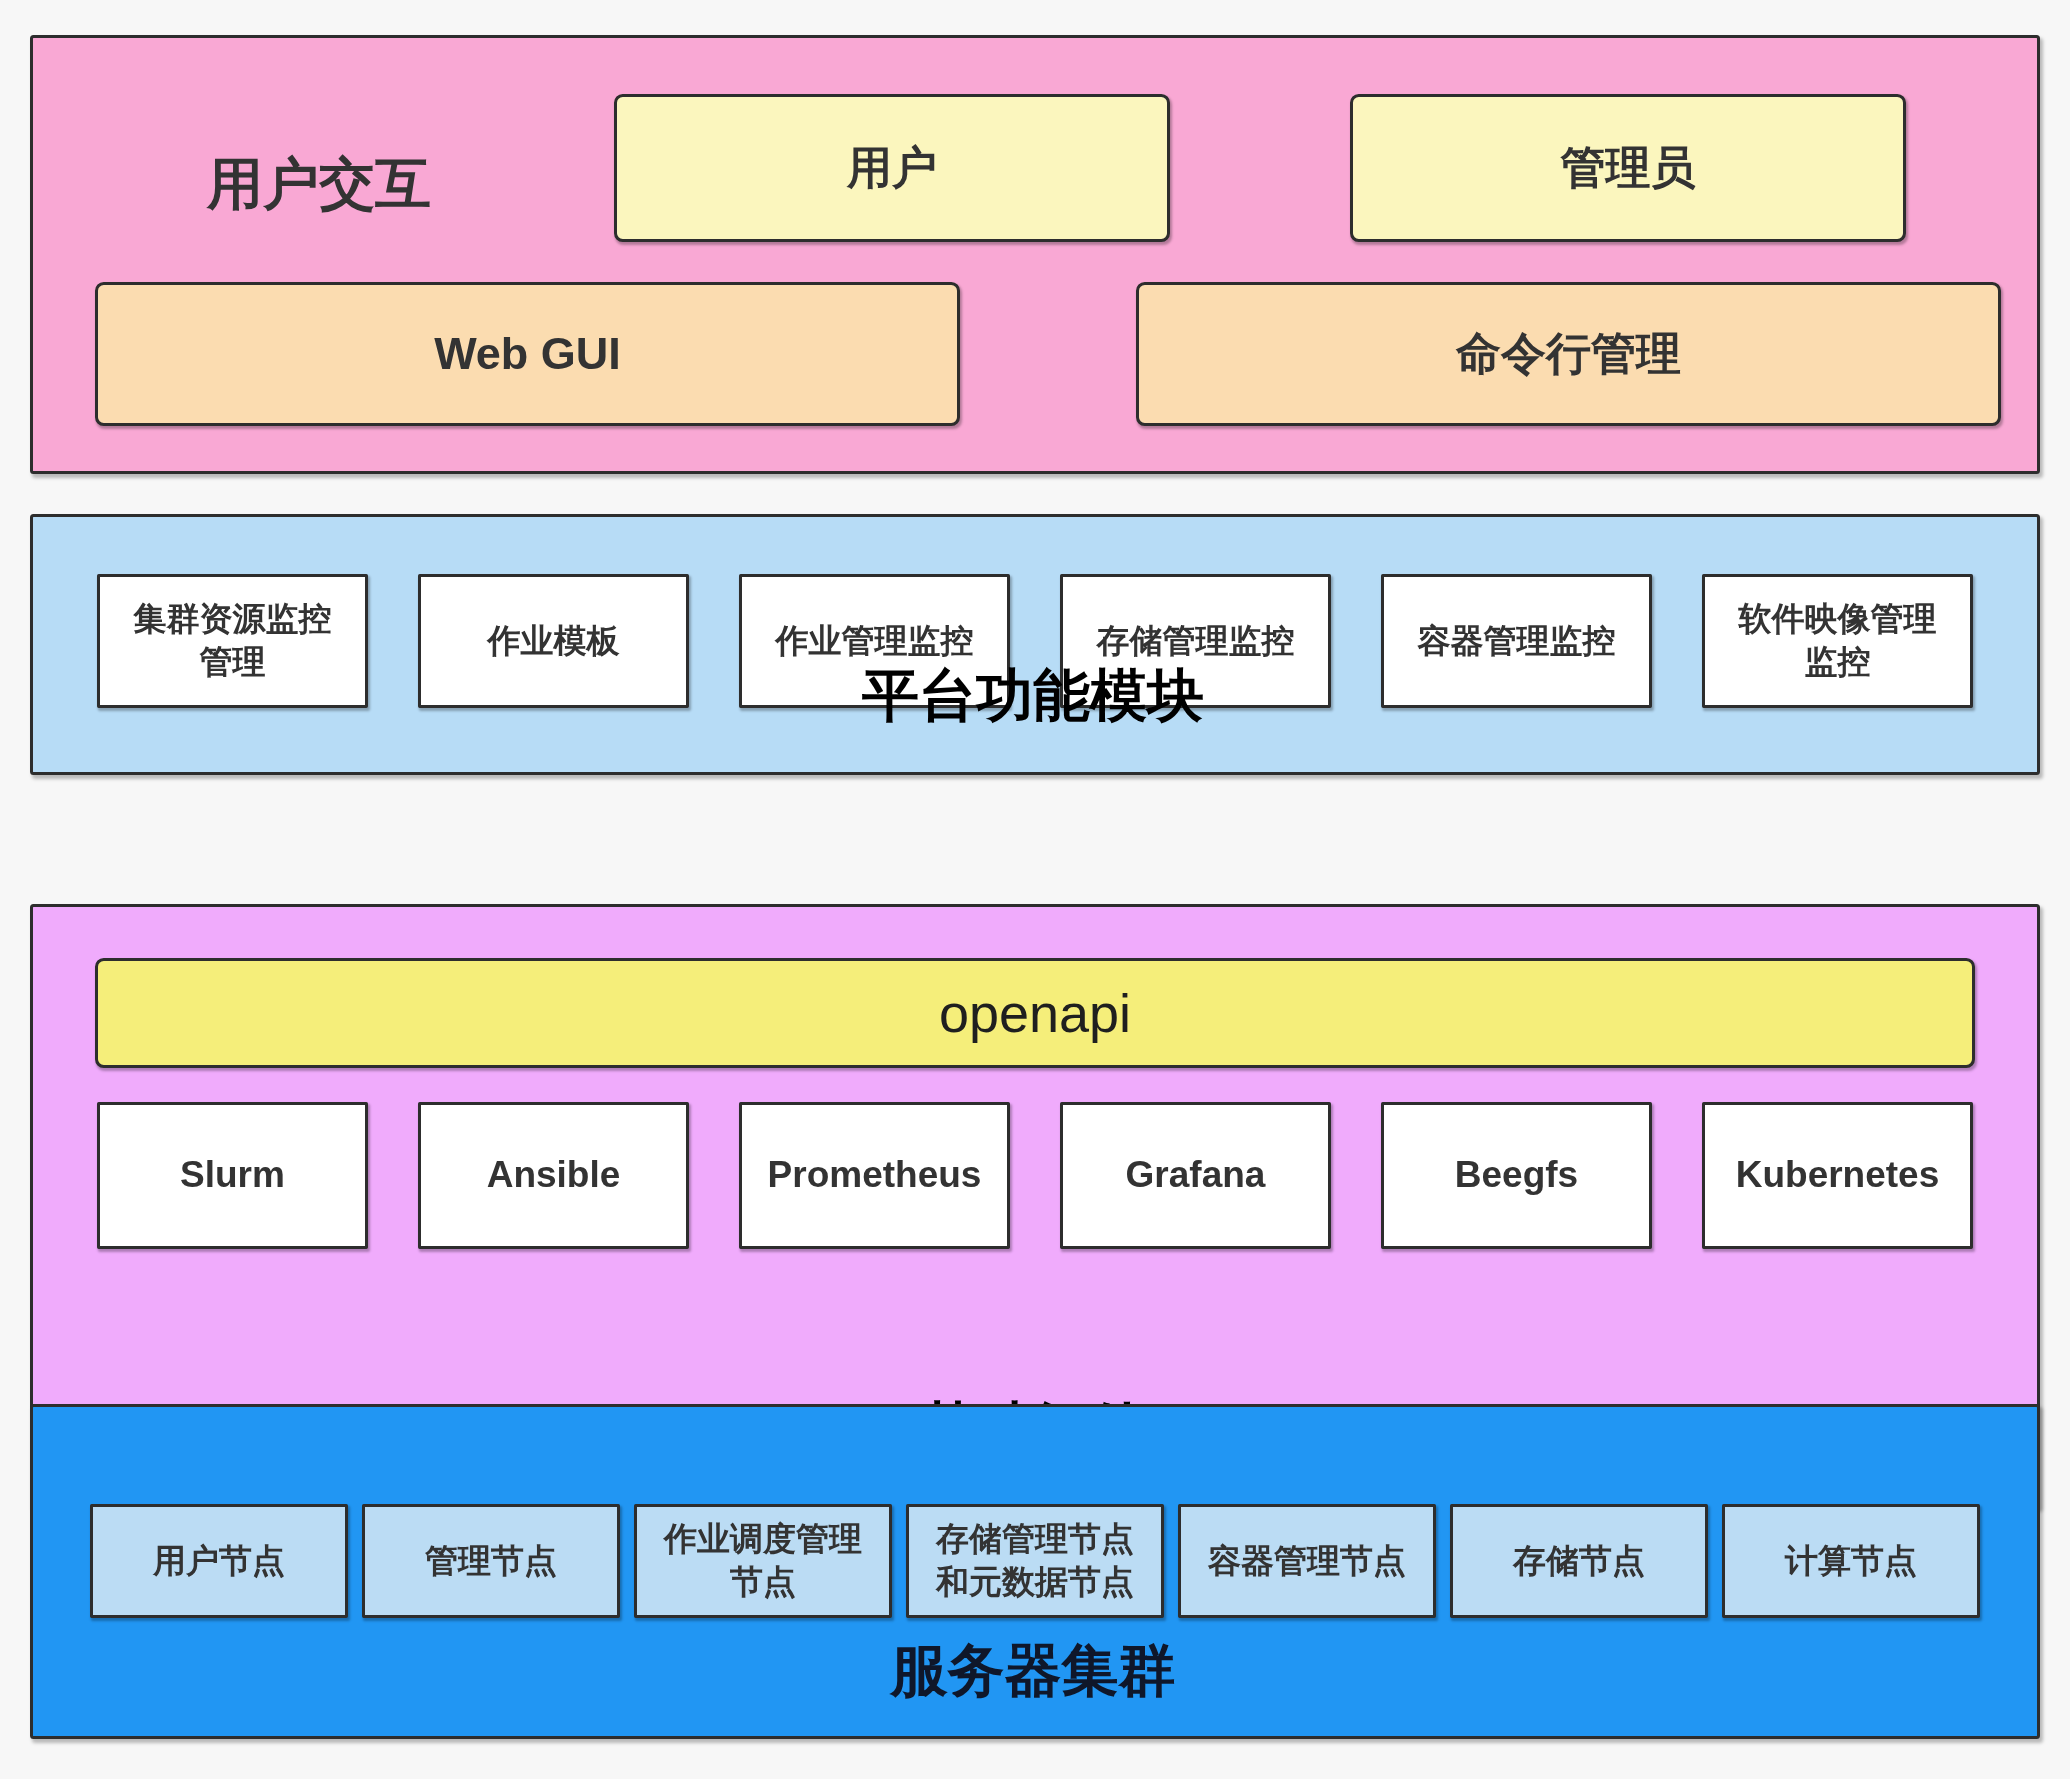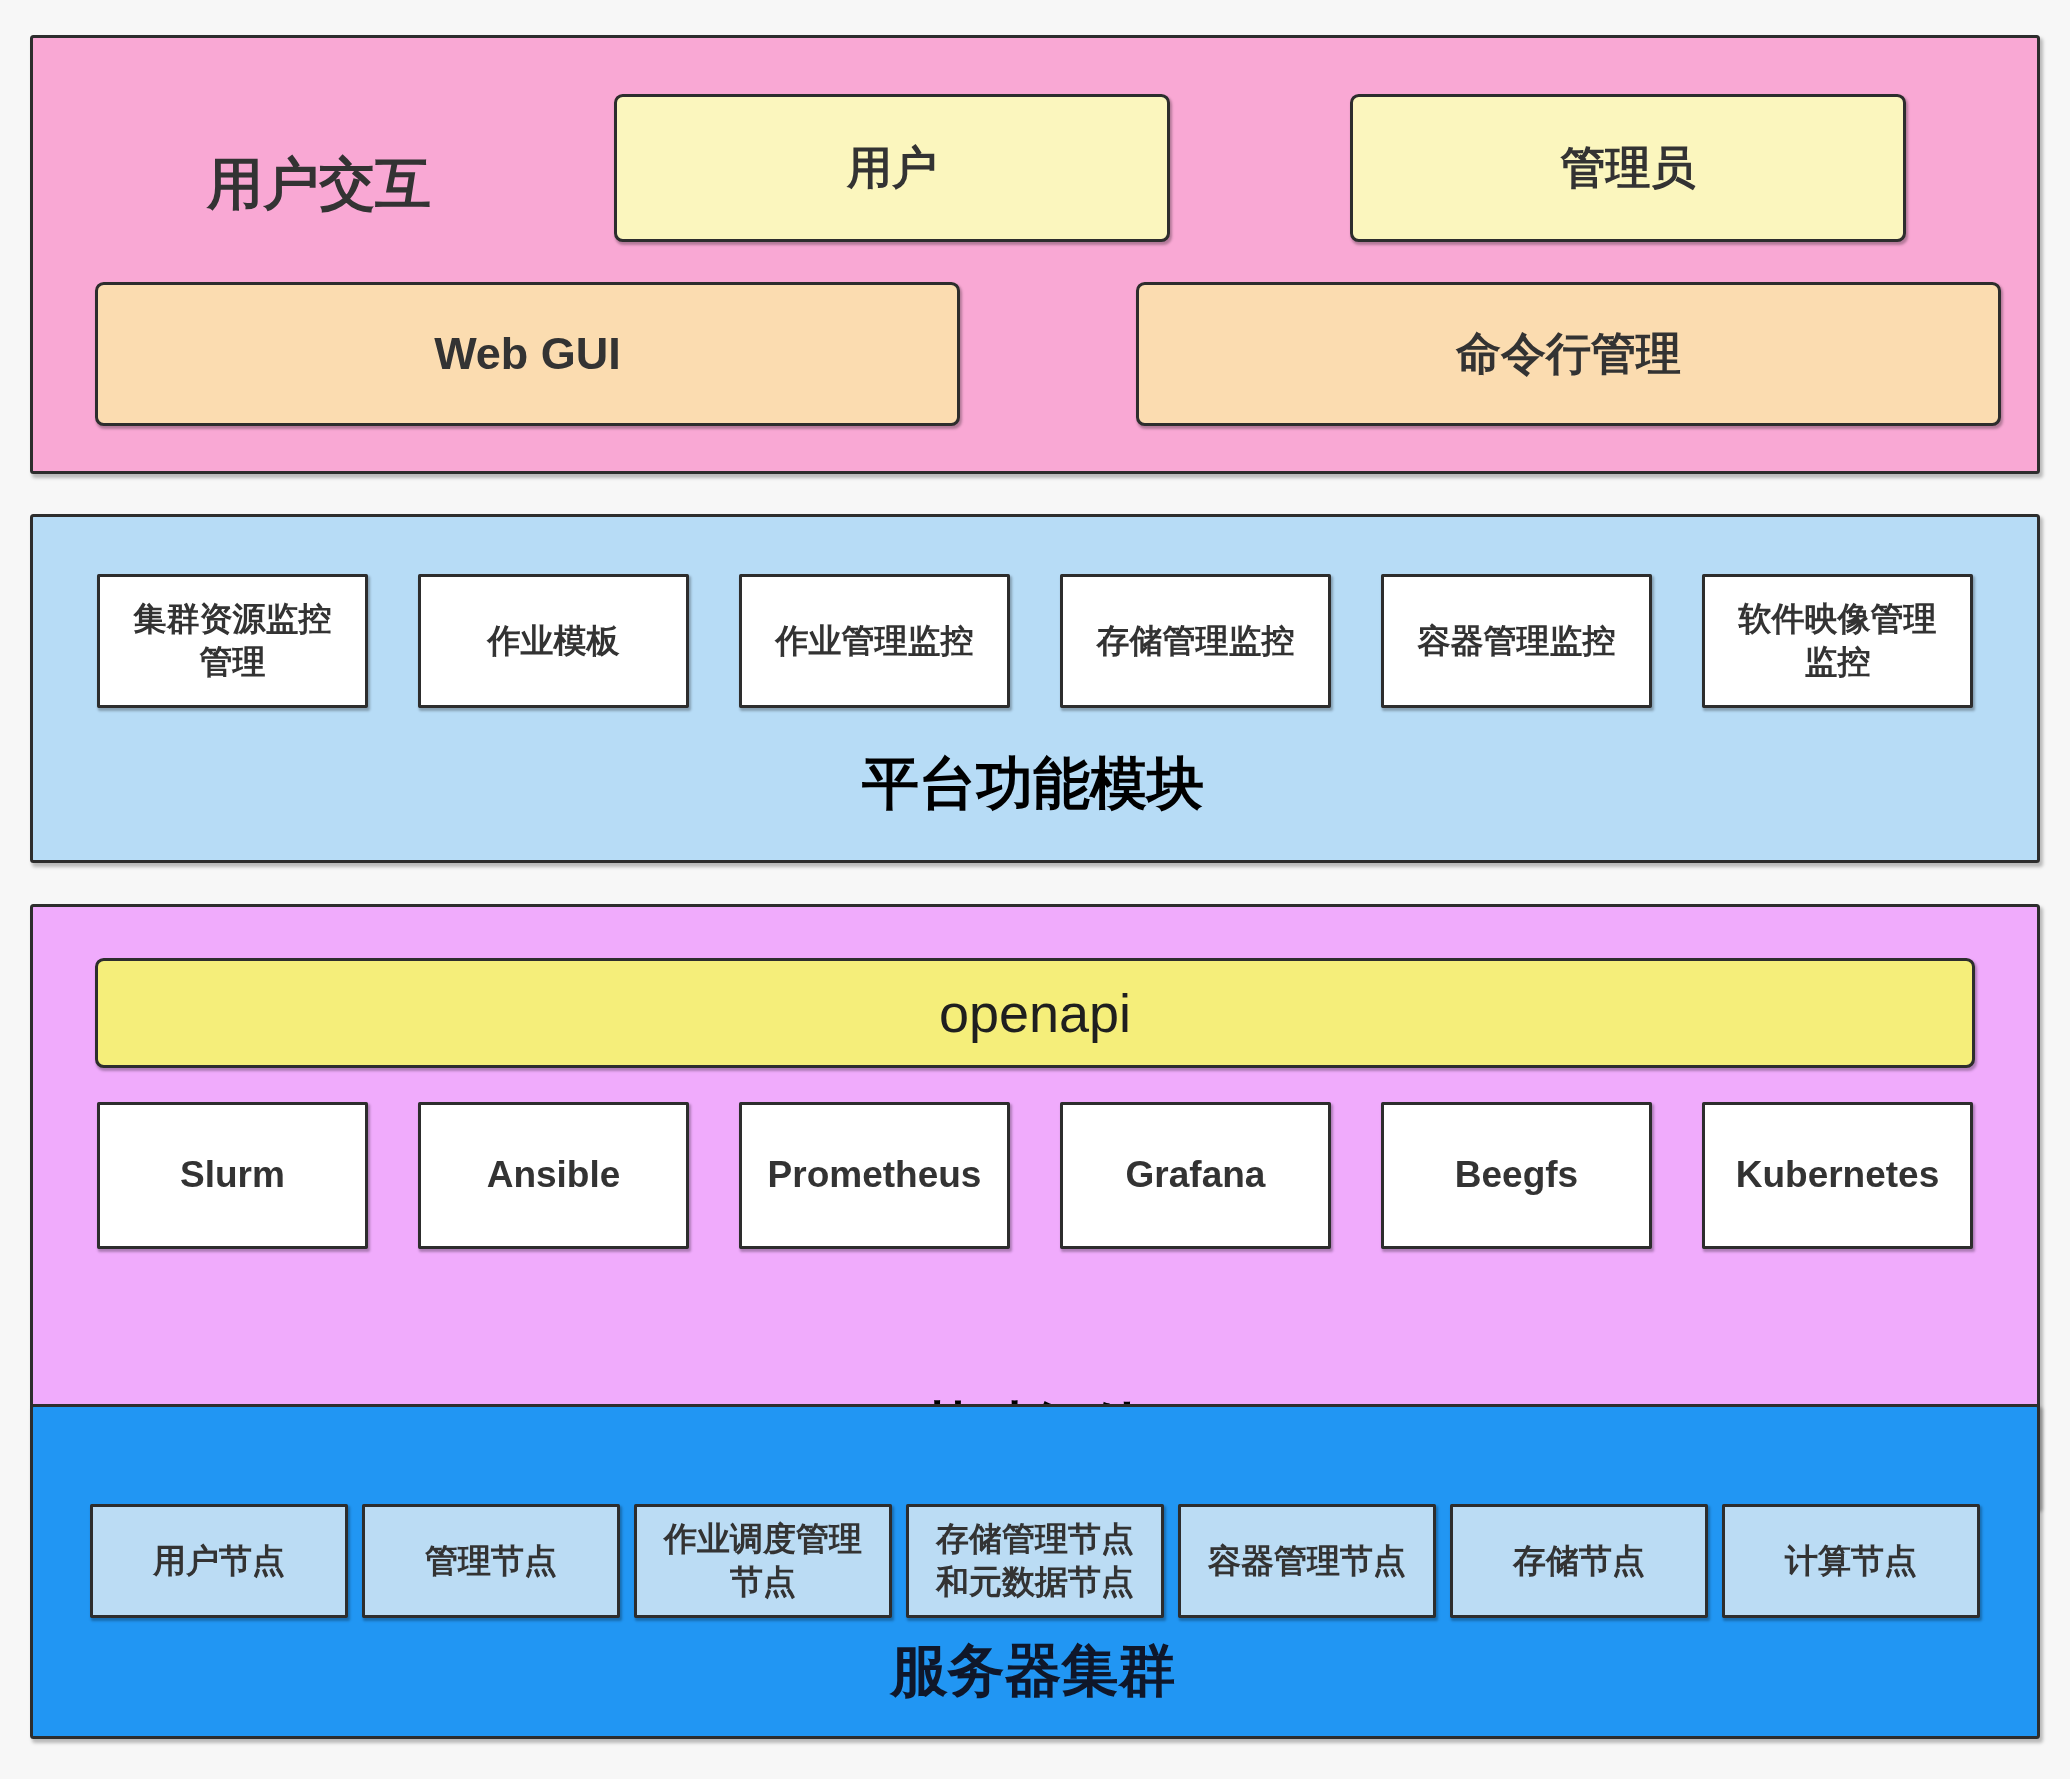--- a/index.html
+++ b/index.html
@@ -19,21 +19,21 @@
   .layer {
     position: absolute;
     left: 30px;
     width: 2010px;
     box-sizing: border-box;
     border: 3.5px solid #2D2D2D;
     border-radius: 3.5px;
     box-shadow: 2.6px 3.5px 3.5px rgba(0,0,0,0.25);
   }
   .layer-interaction { top: 35px;   height: 439px; background: #f9a8d4; }
-  .layer-platform    { top: 514px;  height: 349px; background: #B7DCF6; }
+  .layer-platform    { top: 514px;  height: 261px; background: #B7DCF6; }
   .layer-base        { top: 904px; height: 604px; background: #f0abfc; }
   .layer-cluster     { top: 1404px; height: 335px; background: #2196F3; }
 
   .box {
     position: absolute;
     display: flex;
     align-items: center;
     justify-content: center;
     box-sizing: border-box;
     border: 3.5px solid #2D2D2D;

